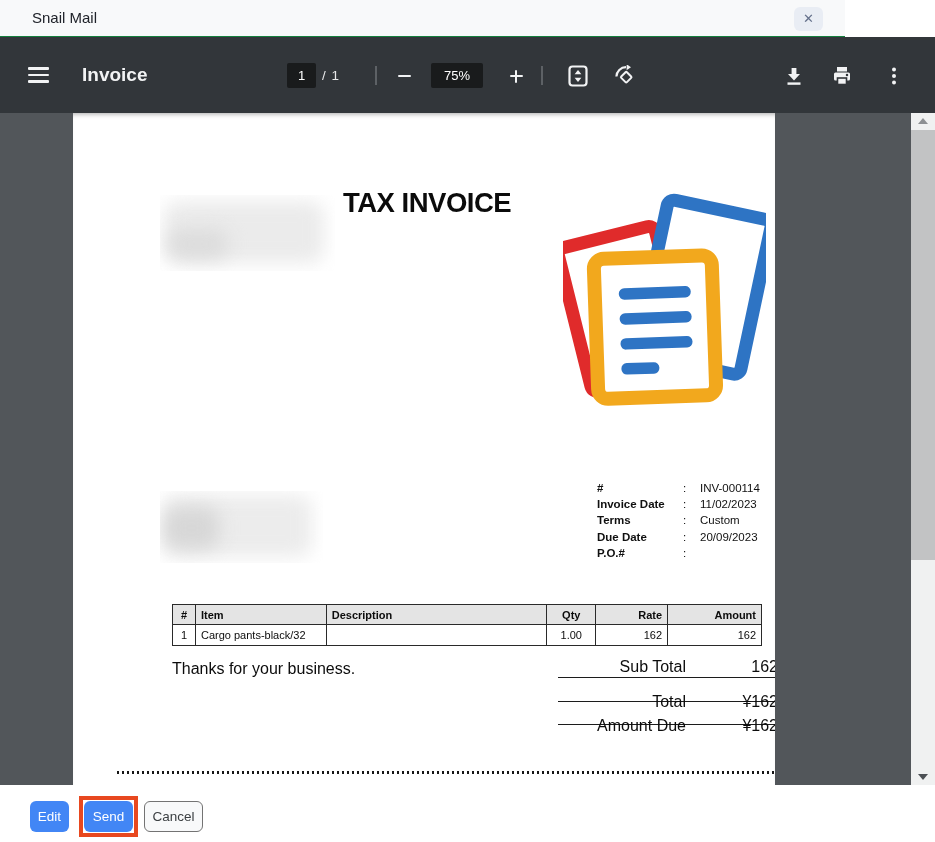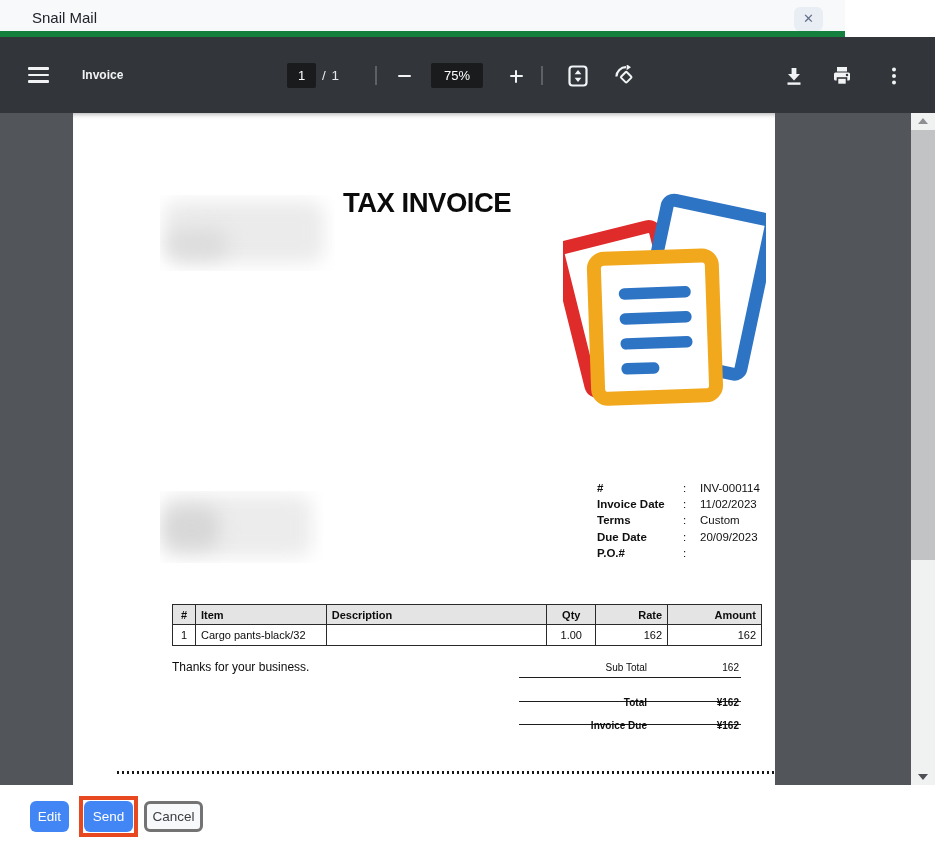--- a/index.html
+++ b/index.html
@@ -1,27 +1,27 @@
 <!DOCTYPE html>
 <html><head>
 <meta charset="utf-8">
 <style>
   * { margin:0; padding:0; box-sizing:border-box; }
   html,body { width:935px; height:842px; font-family:"Liberation Sans", sans-serif; background:#fff; overflow:hidden; }
   .stage { position:relative; width:935px; height:842px; }
 
   
-  .modal-header { position:absolute; top:0; left:0; width:845px; height:37px; background:#f8f9fa; border-bottom:6px solid #15803d; }
+  .modal-header { position:absolute; top:0; left:0; width:845px; height:37px; background:#f8f9fa; border-bottom:1px solid #15803d; }
   .modal-title { position:absolute; left:32px; top:0; line-height:36px; font-size:15px; color:#20232a; }
   .close-btn { position:absolute; right:22px; top:7px; width:29px; height:24px; background:#e9edf4; border-radius:6px; border:none; color:#64708a; font-size:13px; line-height:24px; text-align:center; cursor:pointer; }
 
   
   .pdf-toolbar { position:absolute; top:37px; left:0; width:935px; height:76px; background:#32363a; }
   .tb { position:absolute; top:0; height:76px; display:flex; align-items:center; color:#f2f3f4; }
-  .doc-title { left:82px; font-size:12px; font-weight:bold; }
+  .doc-title { left:82px; font-size:19px; font-weight:bold; }
   .hamburger { left:28px; flex-direction:column; justify-content:center; gap:4px; cursor:pointer; }
   .hamburger span { display:block; width:21px; height:2.5px; background:#f2f3f4; border-radius:1px; }
   .darkbox { background:#191b1c; border-radius:2px; color:#fff; font-size:13px; display:flex; align-items:center; justify-content:center; }
   .page-input { position:absolute; left:287px; top:26px; width:29px; height:25px; }
   .page-count { left:322px; font-size:13.5px; color:#e8e9ea; letter-spacing:1px; }
   .sep { position:absolute; top:29px; width:2px; height:19px; background:#5d6165; }
   .sep1 { left:375px; } .sep2 { left:541px; }
   .iconbtn { position:absolute; top:27px; width:24px; height:24px; display:flex; align-items:center; justify-content:center; cursor:pointer; }
   .zoom-out { left:392px; } .zoom-in { left:504px; }
   .zoom-box { position:absolute; left:431px; top:26px; width:52px; height:25px; cursor:pointer; }
@@ -66,40 +66,40 @@
   .d-colon { width:17px; }
   .d-value { flex:1; }
 
   table.items { position:absolute; left:99px; top:491px; width:590px; border-collapse:collapse; font-size:11px; color:#0c0c0c; border:1.5px solid #1f1f1f; }
   table.items th { background:#e4e4e4; font-weight:bold; height:20px; border:1px solid #2a2a2a; }
   table.items td { height:21px; border:1px solid #2a2a2a; background:#fff; }
   .c-center { text-align:center; }
   .c-left { text-align:left; padding-left:5px; }
   .c-right { text-align:right; padding-right:5px;margin-top:12px; }
 
-  .note { position:absolute; left:99px; top:547px; font-size:12px; color:#0c0c0c; }
-
-  .totals { position:absolute; left:446px; top:544px; width:222px; font-size:10px; color:#0c0c0c; }
+  .note { position:absolute; left:99px; top:547px; font-size:16px; color:#0c0c0c; }
+
+  .totals { position:absolute; left:485px; top:544px; width:222px; font-size:16px; color:#0c0c0c; }
   .t-row { display:flex; align-items:center; height:21px; border-bottom:1.7px solid #1c1c1c; }
   .t-row.spaced { margin-top:2.5px; }
   .t-label { width:128px; text-align:right; }
   .t-value { flex:1; text-align:right; padding-right:2px; }
-  .t-bold .t-label, .t-bold .t-value { font-weight:bold;margin-top:23px; }
+  .t-bold .t-label, .t-bold .t-value { font-weight:normal;margin-top:23px; }
 
   .perforation { position:absolute; left:44px; top:658px; width:692px; height:3px;
     background:repeating-linear-gradient(90deg,#161616 0 2px,transparent 2px 5px); }
 
   
   .footer { position:absolute; top:785px; left:16px; width:935px; height:57px; background:#fff; }
   .btn { position:absolute; top:16px; height:31px; border-radius:6px; font-size:13.5px; border:none; cursor:pointer; }
   .btn-blue { background:#4286f5; color:#fff; }
   .edit-btn { left:14px; width:39px; }
   .send-wrap { position:absolute; left:63px; top:11px; border:4px solid #e8481f; padding:1px; background:#fff; }
   .send-btn { position:static; display:block; width:49px; height:31px; }
-  .cancel-btn { left:128px; width:59px; background:#f8f9fa; border:3px solid #737373; color:#3c4043; }
+  .cancel-btn { left:128px; width:59px; background:#f8f9fa; border:1px solid #737373; color:#3c4043; }
 </style>
 </head>
 <body>
 
 <div class="stage">
 
   <div class="modal-header">
     <div class="modal-title">Snail Mail</div>
     <button class="close-btn">✕</button>
   </div>
@@ -261,21 +261,21 @@
       <div class="totals">
         <div class="t-row">
           <span class="t-label">Sub Total</span>
           <span class="t-value">162</span>
         </div>
         <div class="t-row t-bold spaced">
           <span class="t-label">Total</span>
           <span class="t-value">¥162</span>
         </div>
         <div class="t-row t-bold spaced">
-          <span class="t-label">Invoice Due</span>
+          <span class="t-label">Amount Due</span>
           <span class="t-value">¥162</span>
         </div>
       </div>
 
       <div class="perforation"></div>
     </div>
 
     <div class="scrollbar">
       <div class="sb-btn sb-up">
           <div class="tri-up"></div>

